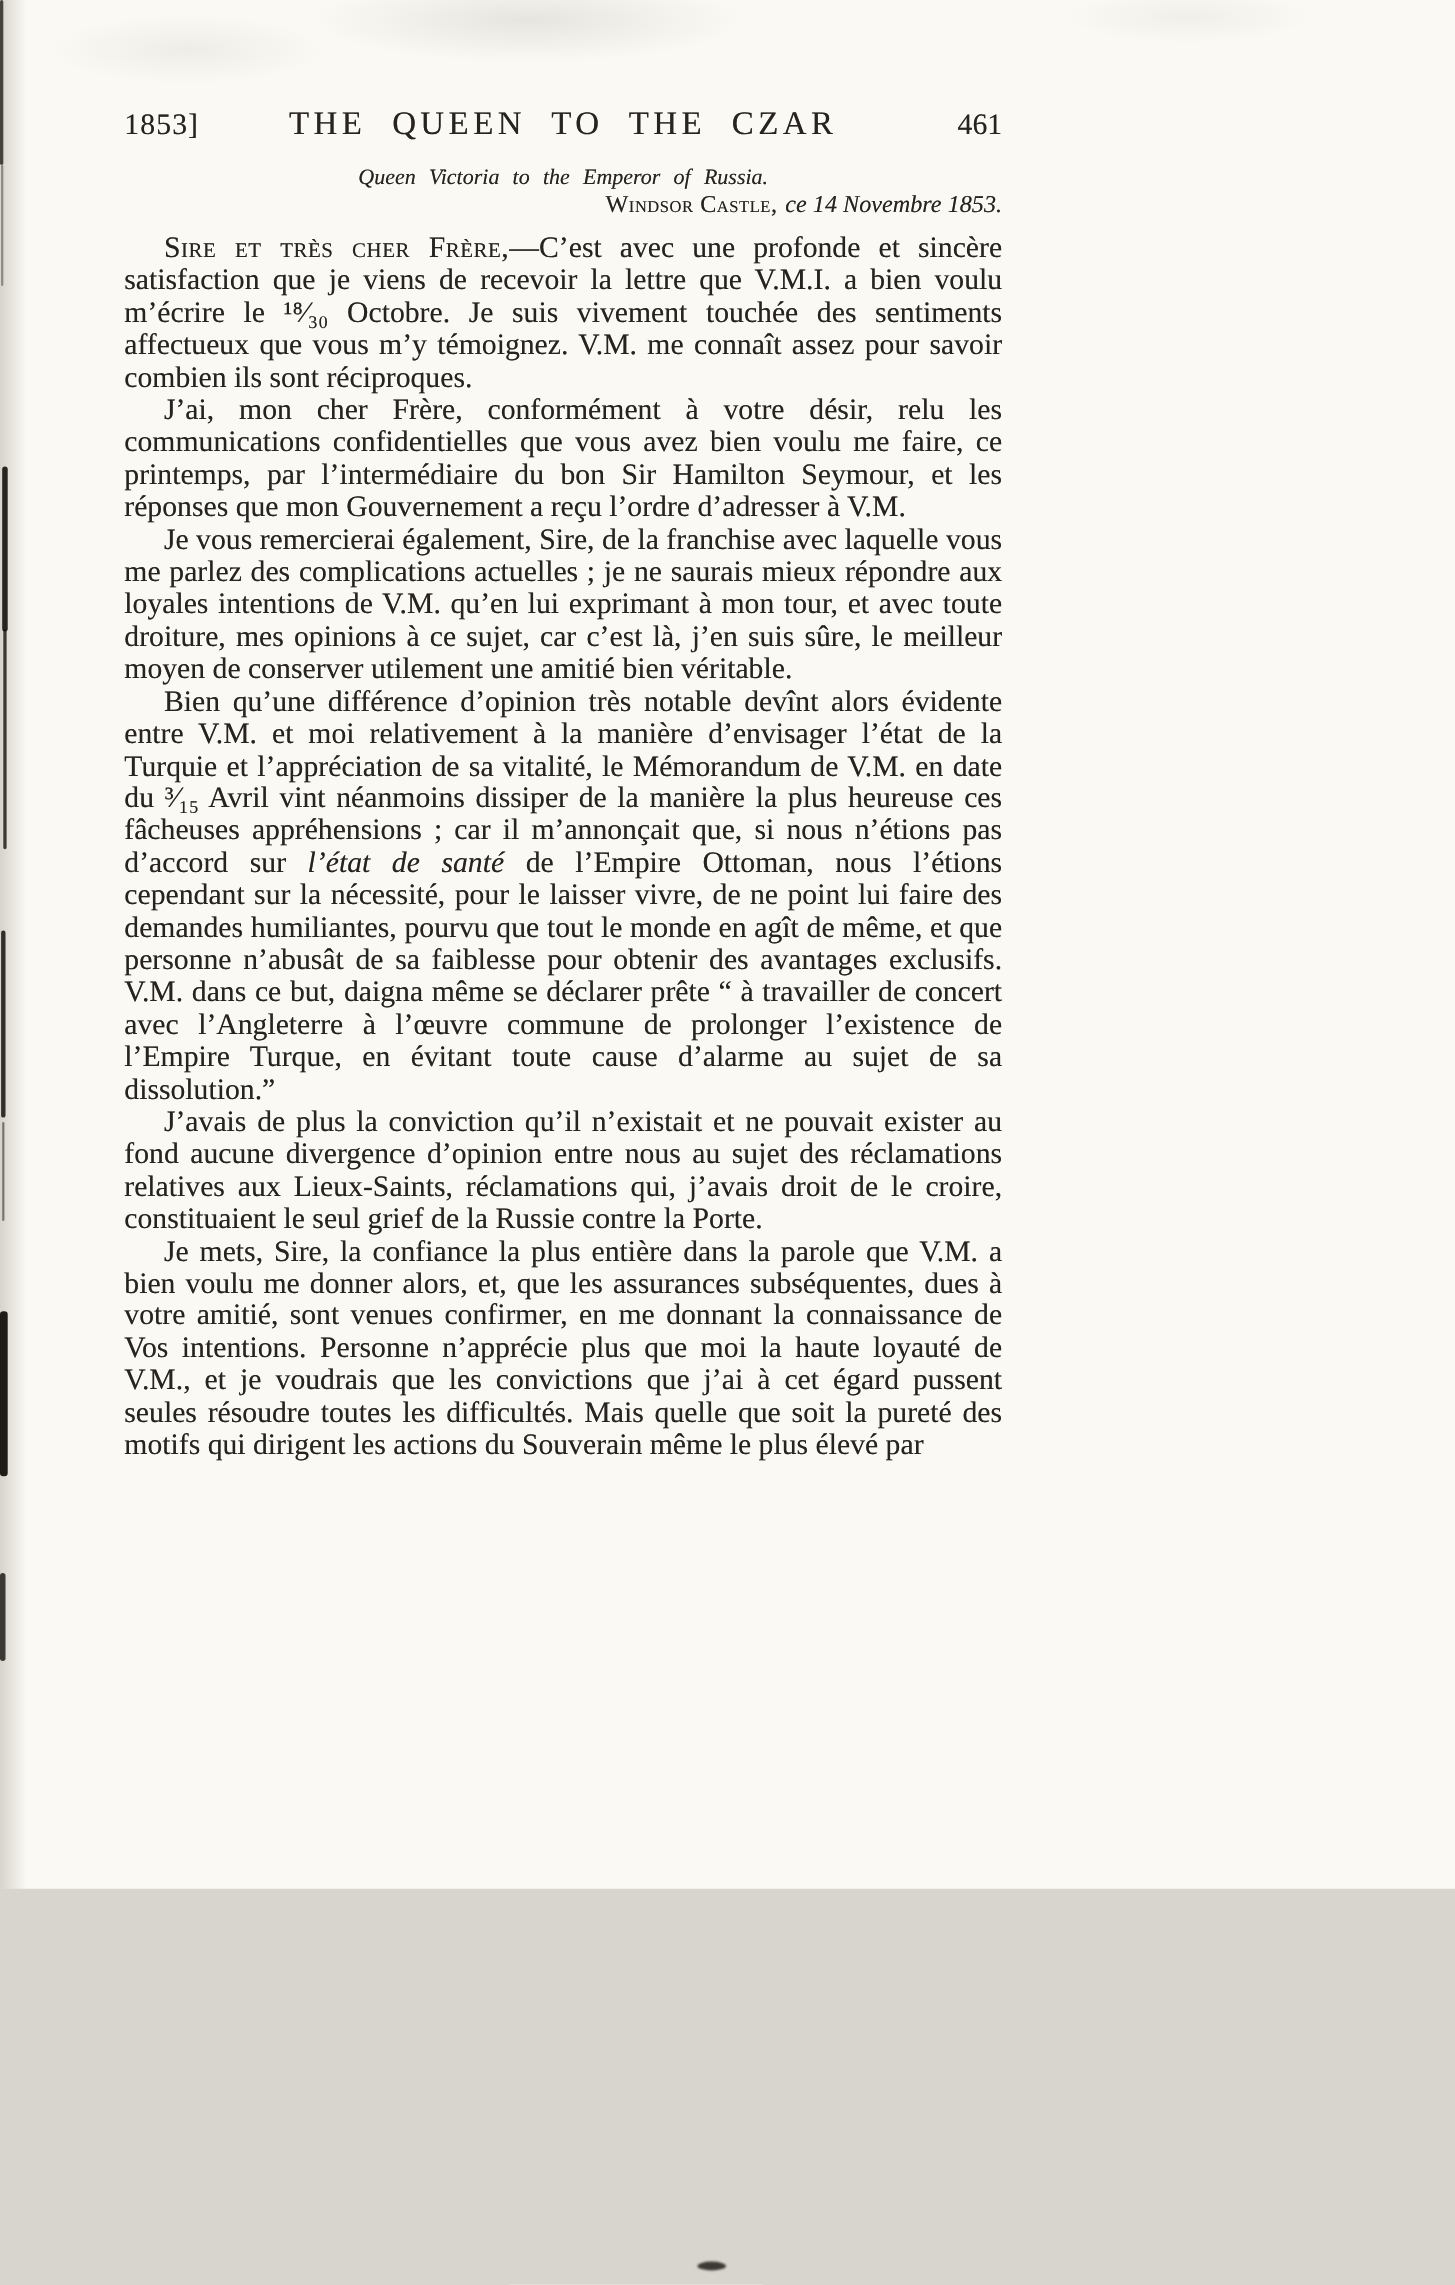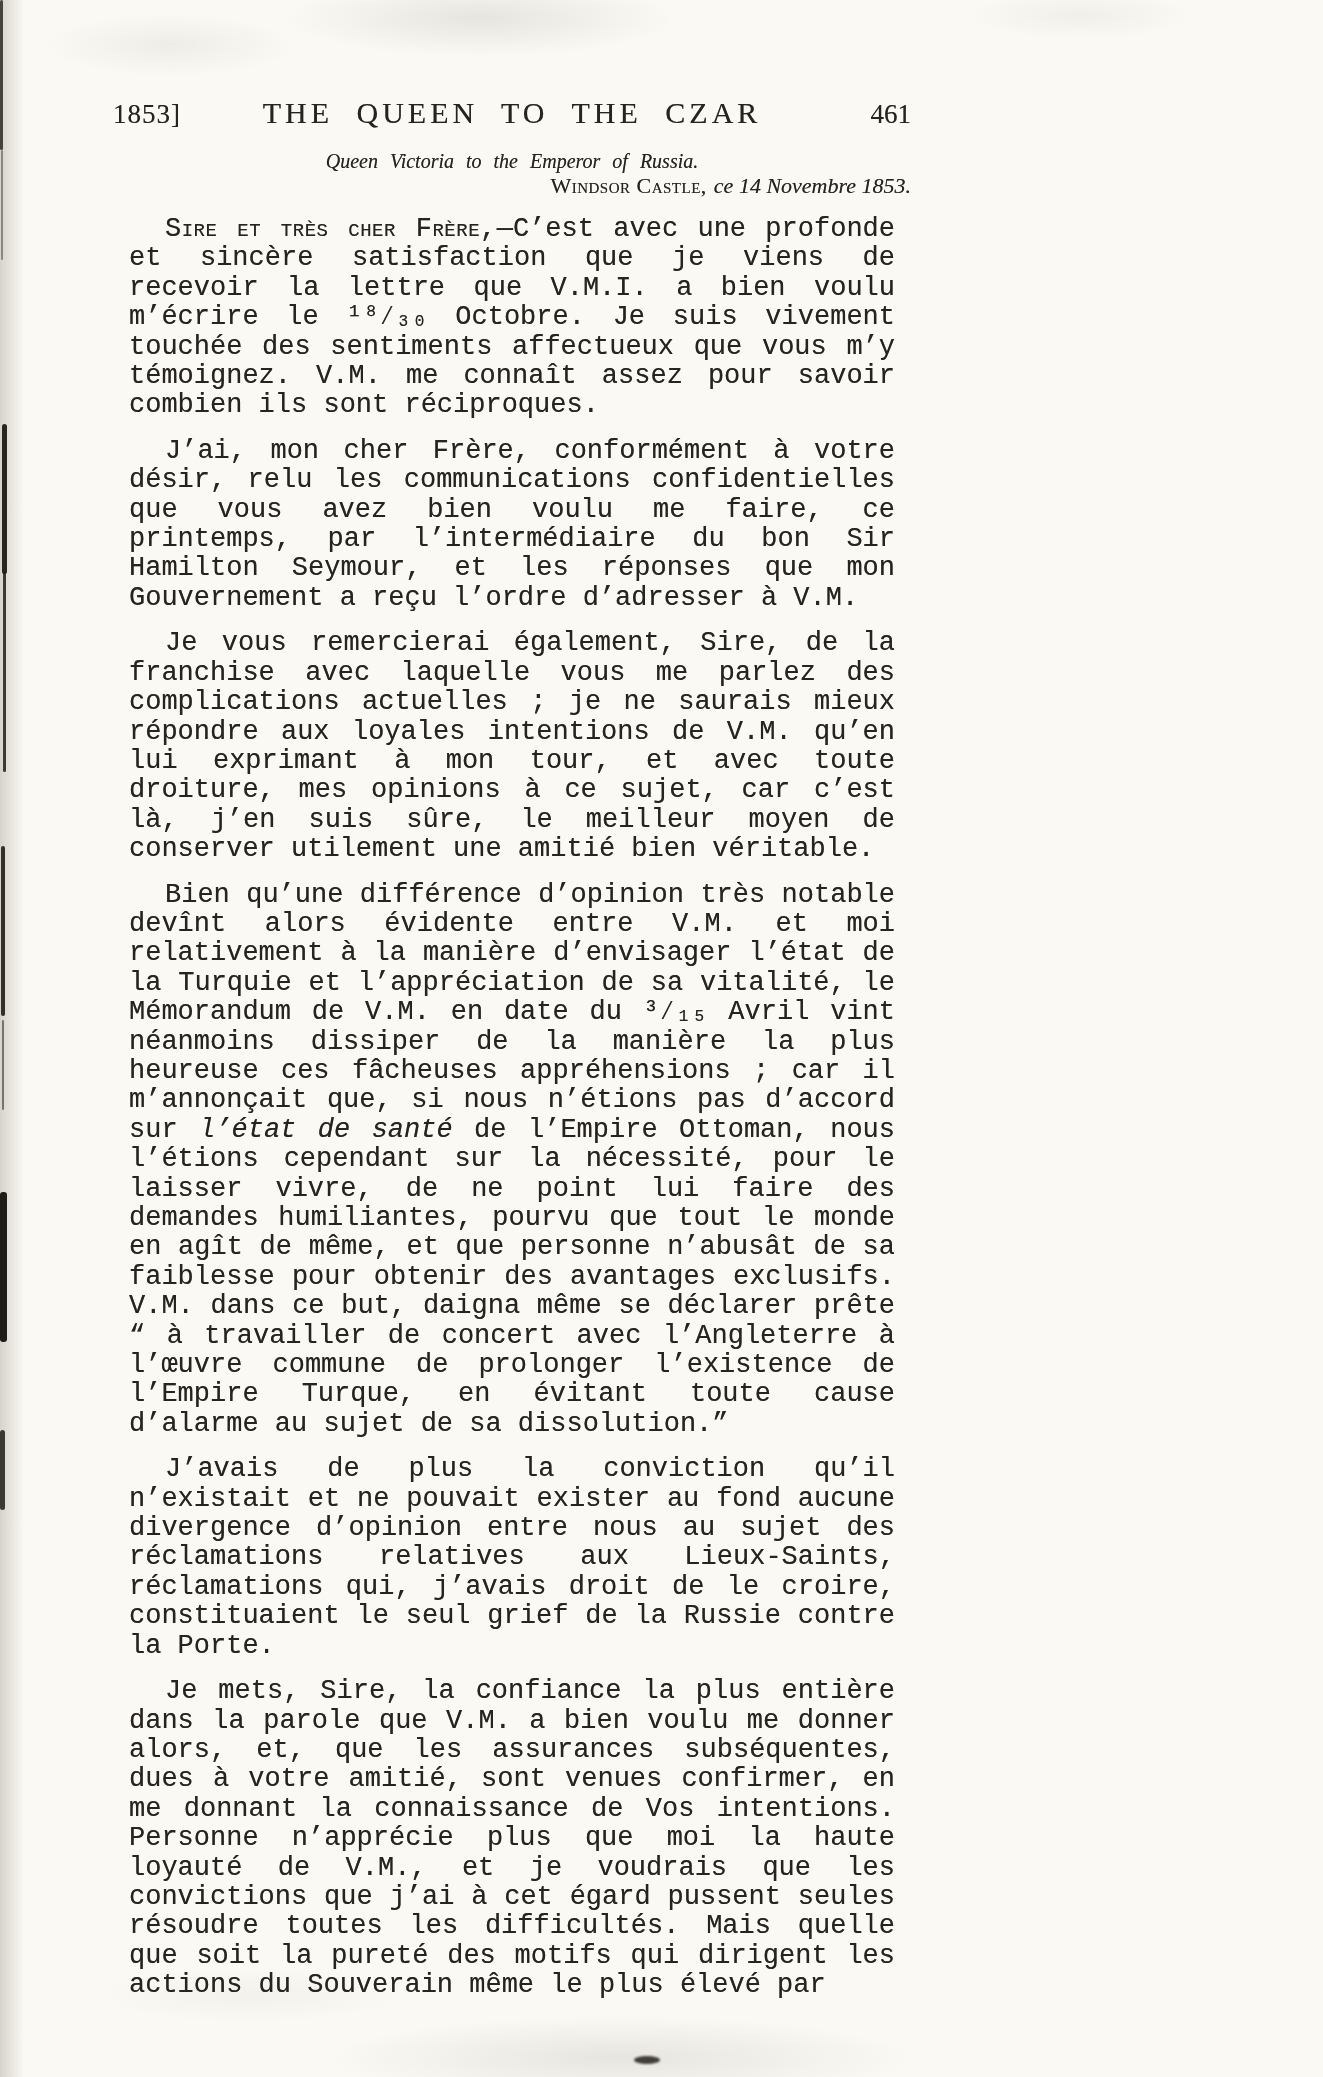--- a/index.html
+++ b/index.html
@@ -10,21 +10,21 @@
   html, body { margin: 0; padding: 0; }
   body {
     width: 1323px;
     height: 2077px;
     overflow: hidden;
     background: #d8d5ce;
   }
   .page {
     position: relative;
     width: 1323px;
-    height: 2077px;
+    height: 1717px;
     color: var(--ink);
     font-family: "Liberation Serif", "DejaVu Serif", serif;
     background:
       radial-gradient(ellipse 280px 55px at 480px 18px, rgba(150,148,138,0.20), transparent 70%),
       radial-gradient(ellipse 180px 45px at 170px 45px, rgba(150,148,138,0.12), transparent 70%),
       radial-gradient(ellipse 160px 35px at 1080px 15px, rgba(150,148,138,0.10), transparent 70%),
       radial-gradient(ellipse 420px 60px at 620px 2058px, rgba(140,138,128,0.18), transparent 70%),
       radial-gradient(ellipse 220px 40px at 250px 1995px, rgba(150,148,138,0.08), transparent 70%),
       var(--paper);
   }
@@ -83,21 +83,21 @@
   .dateline .place { font-variant: small-caps; letter-spacing: 0.5px; }
   .dateline .date { font-style: italic; margin-left: 7px; }
   .letter-body {
     margin-top: 12px;
     font-size: 27px;
     line-height: 29.4px;
     text-align: justify;
     hyphens: auto;
     -webkit-hyphens: auto;
   }
-  .letter-body p { margin: 16px; text-indent: 36px; font-family: Liberation Mono, monospace; }
+  .letter-body p { margin: 0; text-indent: 36px; }
   .run.smallcaps { font-variant: small-caps; letter-spacing: 0.5px; }
   .run.italic { font-style: italic; }
 </style>
 </head>
 <body>
 
 <div class="page">
 
   <div class="edge-shadow"></div>
 

